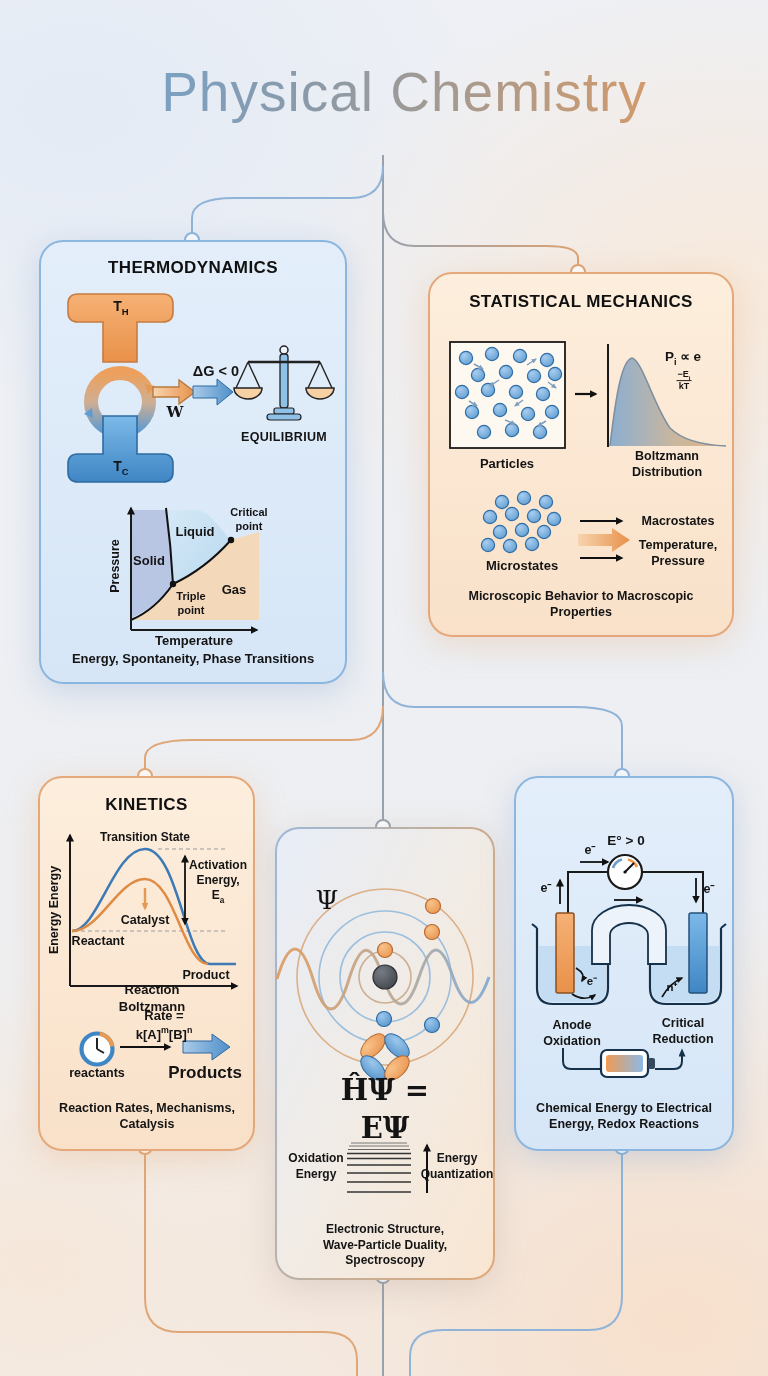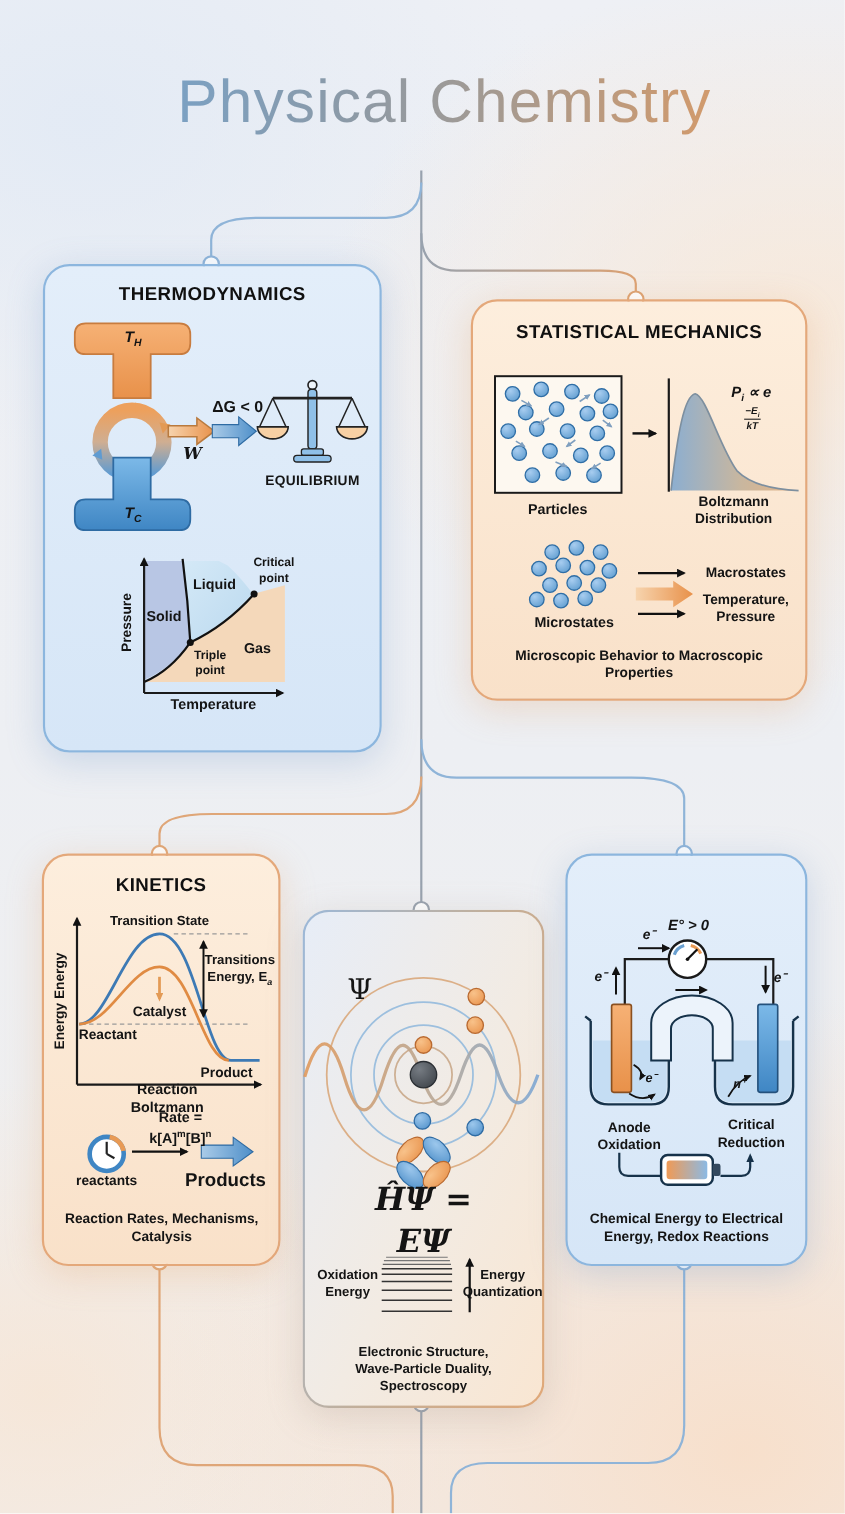--- a/index.html
+++ b/index.html
@@ -23,21 +23,21 @@
  box-shadow:0 8px 32px rgba(225,160,105,.28)}
 .panel-grad{border:2px solid transparent;
  background:linear-gradient(115deg,#e7edf7 0%,#f2ebe3 55%,#f9e6d2 100%) padding-box,
  linear-gradient(105deg,#9cb8d8 0%,#c2af9a 50%,#e0a878 100%) border-box;
  box-shadow:0 8px 32px rgba(170,150,140,.28)}
 .panel-title{position:absolute;left:0;width:100%;text-align:center;font-weight:bold;
  font-size:17px;letter-spacing:.4px;color:#101010}
 .lb{position:absolute;transform:translate(-50%,-50%);text-align:center;color:#141414;
  white-space:pre-line;line-height:1.3}
 .rot{transform:translate(-50%,-50%) rotate(-90deg);white-space:nowrap}
-.b{font-weight:bold}.i{font-style:italic}
+.b{font-weight:bold}.i{}
 sub{font-size:.68em}sup{font-size:.68em}
 .frac{display:inline-flex;flex-direction:column;align-items:center;font-size:9px;
  vertical-align:7px;line-height:1.15;margin-left:2px}
 .fnum{border-bottom:1px solid #222;padding:0 1px}
 .serif{font-family:"DejaVu Serif","Liberation Serif",serif}
 </style>
 </head>
 <body>
 
 <div class="canvas">
@@ -212,20 +212,21 @@
   <span class="lb b" style="left:243px;top:195px;font-size:12.5px;letter-spacing:.3px">EQUILIBRIUM</span>
   <span class="lb b rot" style="left:74px;top:324px;font-size:12.5px">Pressure</span>
   <span class="lb b" style="left:153px;top:399px;font-size:13px">Temperature</span>
   <span class="lb b" style="left:108px;top:319px;font-size:13px">Solid</span>
   <span class="lb b" style="left:154px;top:290px;font-size:13px">Liquid</span>
   <span class="lb b" style="left:193px;top:348px;font-size:13px">Gas</span>
   <span class="lb b" style="left:208px;top:277px;font-size:11px">Critical
 point</span>
   <span class="lb b" style="left:150px;top:361px;font-size:11px">Triple
 point</span>
+  <div class="lb b" style="left:152px;top:417px;font-size:13px;width:290px">Energy, Spontaneity, Phase Transitions</div>
 </div>
 
 <div class="panel panel-peach" style="left:428px;top:272px;width:302px;height:361px">
   <div class="panel-title" style="top:18px">STATISTICAL MECHANICS</div>
   <svg width="302" height="361" viewBox="0 0 302 361">
     <rect x="20" y="68" width="115" height="106" fill="#fdf8f0" stroke="#1a1a1a" stroke-width="1.8"></rect>
     <g fill="url(#pGrad)" stroke="#2f6ea6" stroke-width="1.2">
       <circle cx="36" cy="84" r="6.6"></circle>
           <circle cx="62" cy="80" r="6.6"></circle>
           <circle cx="90" cy="82" r="6.6"></circle>
@@ -306,21 +307,21 @@
       <circle cx="57" cy="271" r="15.5" fill="#fff" stroke="#3f86c4" stroke-width="4.2"></circle>
       <path d="M59.7,255.7 A15.5,15.5 0 0 1 72.3,268.3" fill="none" stroke="#e89a55" stroke-width="4.2"></path>
       <line x1="57" y1="271" x2="57" y2="260" stroke="#222" stroke-width="2"></line>
       <line x1="57" y1="271" x2="64" y2="275" stroke="#222" stroke-width="2"></line>
     </g>
     <line x1="80" y1="269" x2="130" y2="269" stroke="#111" stroke-width="2" marker-end="url(#mAbig)"></line>
     <polygon points="143,263 172,263 172,256 190,269 172,282 172,275 143,275" fill="url(#gFatBlue)" stroke="#2e6ba3" stroke-width="1"></polygon>
   </svg>
   <span class="lb b rot" style="left:14px;top:132px;font-size:12.5px">Energy Energy</span>
   <span class="lb b" style="left:105px;top:60px;font-size:12px">Transition State</span>
-  <span class="lb b" style="left:178px;top:104px;font-size:12px;line-height:1.25"><span>Transitions</span><br><span>Energy, E</span><sub class="i">a</sub></span>
+  <span class="lb b" style="left:178px;top:104px;font-size:12px;line-height:1.25"><span>Activation</span><br><span>Energy, E</span><sub class="i">a</sub></span>
   <span class="lb b" style="left:105px;top:142px;font-size:12.5px">Catalyst</span>
   <span class="lb b" style="left:58px;top:163px;font-size:12.5px">Reactant</span>
   <span class="lb b" style="left:166px;top:197px;font-size:12.5px">Product</span>
   <span class="lb b" style="left:112px;top:221px;font-size:13px">Reaction Boltzmann</span>
   <span class="lb b" style="left:124px;top:248px;font-size:13px"><span>Rate = k[A]</span><sup>m</sup><span>[B]</span><sup>n</sup></span>
   <span class="lb b" style="left:57px;top:295px;font-size:12.5px">reactants</span>
   <span class="lb b" style="left:165px;top:295px;font-size:17px">Products</span>
   <div class="lb b" style="left:107px;top:338px;font-size:12.5px;width:200px">Reaction Rates, Mechanisms,
 Catalysis</div>
 </div>

